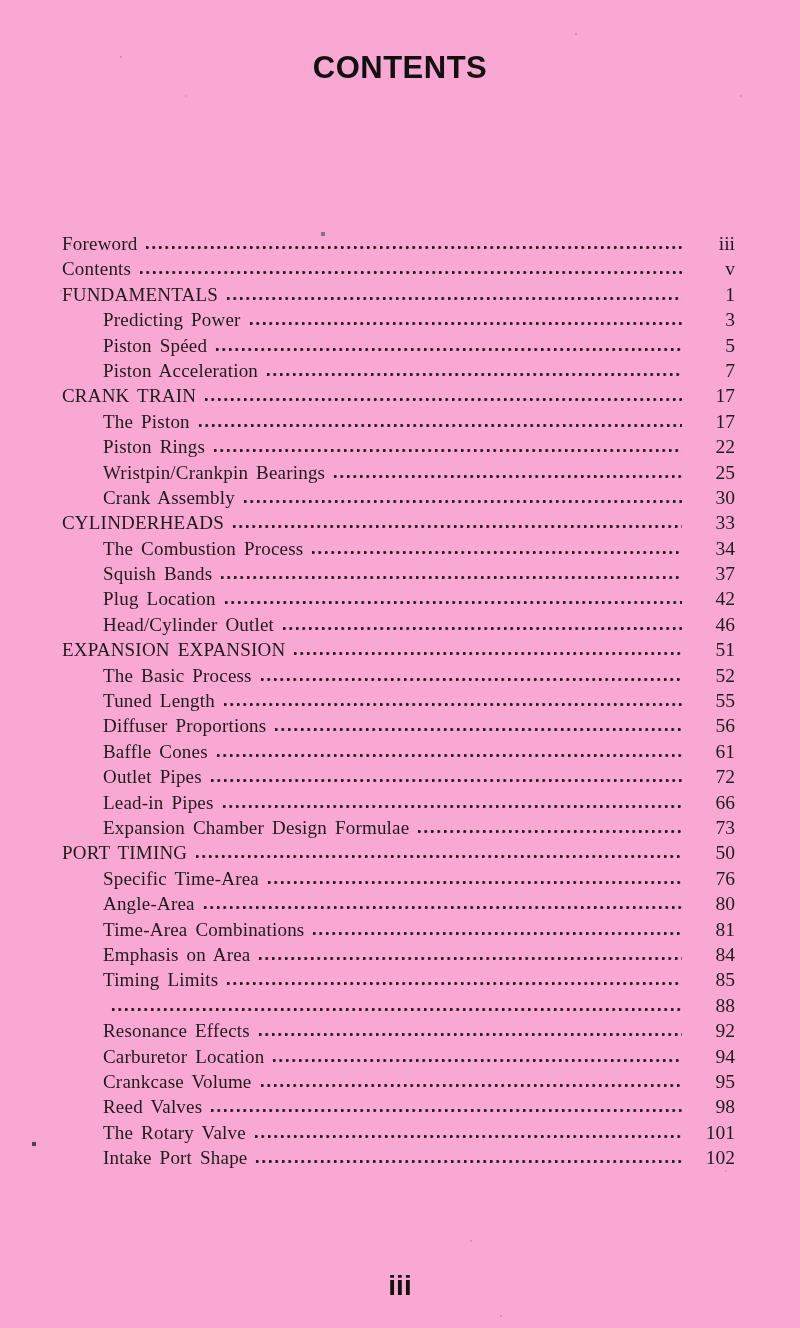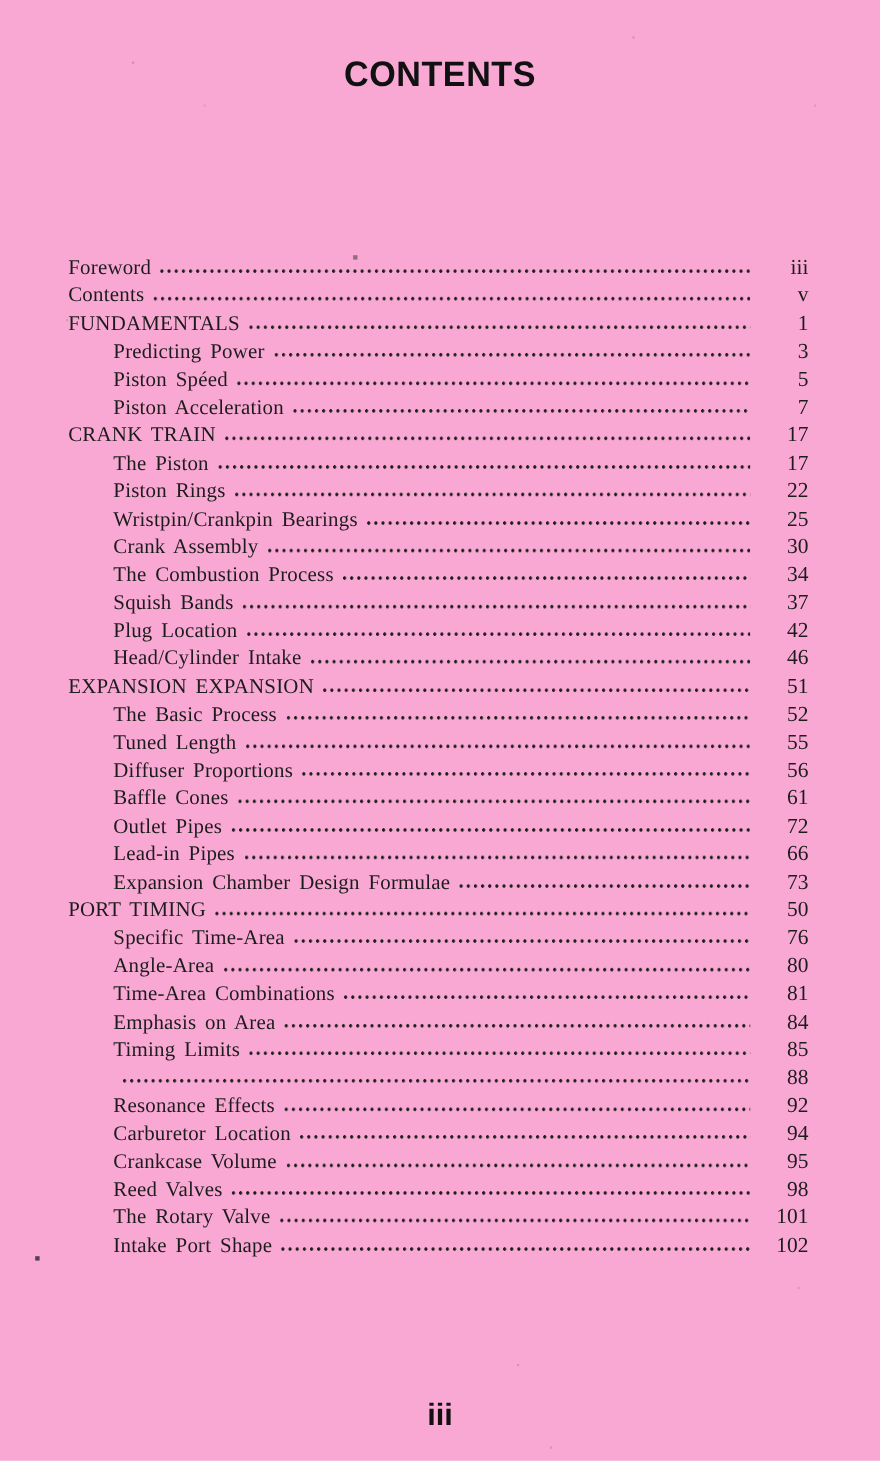--- a/index.html
+++ b/index.html
@@ -158,41 +158,46 @@
     <span class="leader"></span>
     <span class="toc-page">25</span>
   </div>
 
   <div class="toc-row indent">
     <span class="toc-label">Crank Assembly</span>
     <span class="leader"></span>
     <span class="toc-page">30</span>
   </div>
 
+  <div class="toc-row">
+    <span class="toc-label">CYLINDERHEADS</span>
+    <span class="leader"></span>
+    <span class="toc-page">33</span>
+  </div>
 
   <div class="toc-row indent">
     <span class="toc-label">The Combustion Process</span>
     <span class="leader"></span>
     <span class="toc-page">34</span>
   </div>
 
   <div class="toc-row indent">
     <span class="toc-label">Squish Bands</span>
     <span class="leader"></span>
     <span class="toc-page">37</span>
   </div>
 
   <div class="toc-row indent">
     <span class="toc-label">Plug Location</span>
     <span class="leader"></span>
     <span class="toc-page">42</span>
   </div>
 
   <div class="toc-row indent">
-    <span class="toc-label">Head/Cylinder Intake</span>
+    <span class="toc-label">Head/Cylinder Outlet</span>
     <span class="leader"></span>
     <span class="toc-page">46</span>
   </div>
 
   <div class="toc-row">
     <span class="toc-label">EXPANSION EXPANSION</span>
     <span class="leader"></span>
     <span class="toc-page">51</span>
   </div>
 

